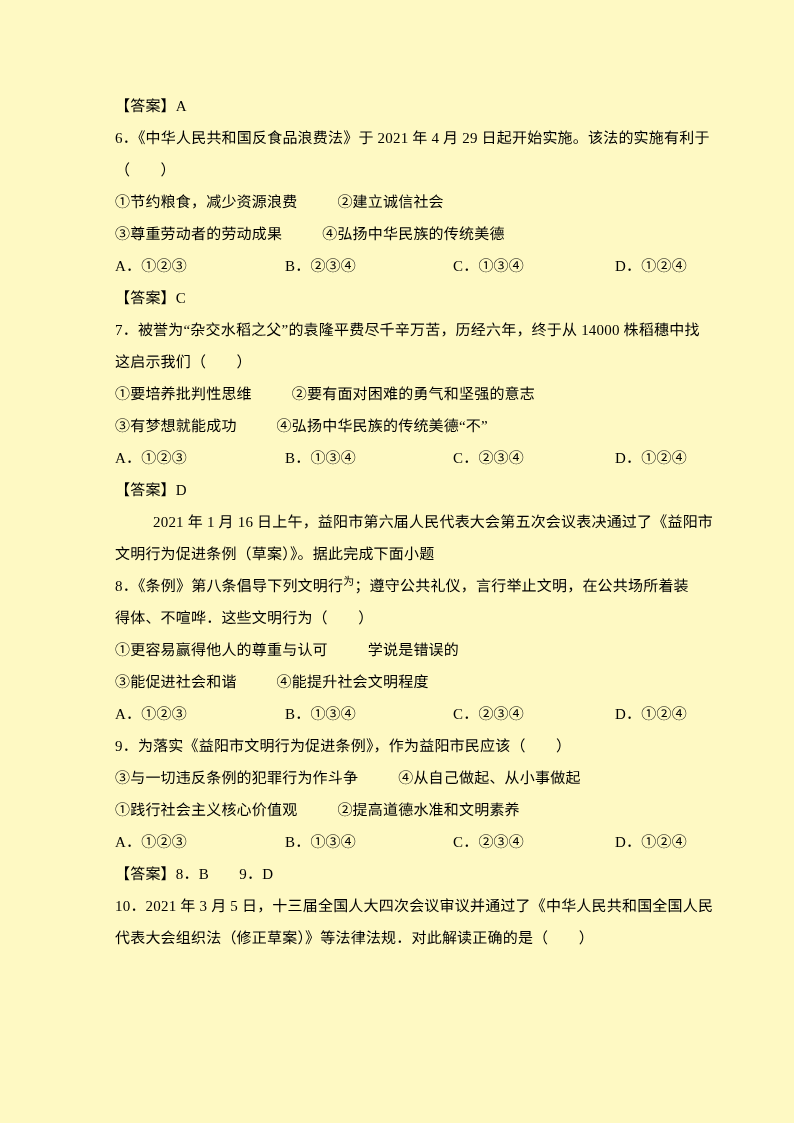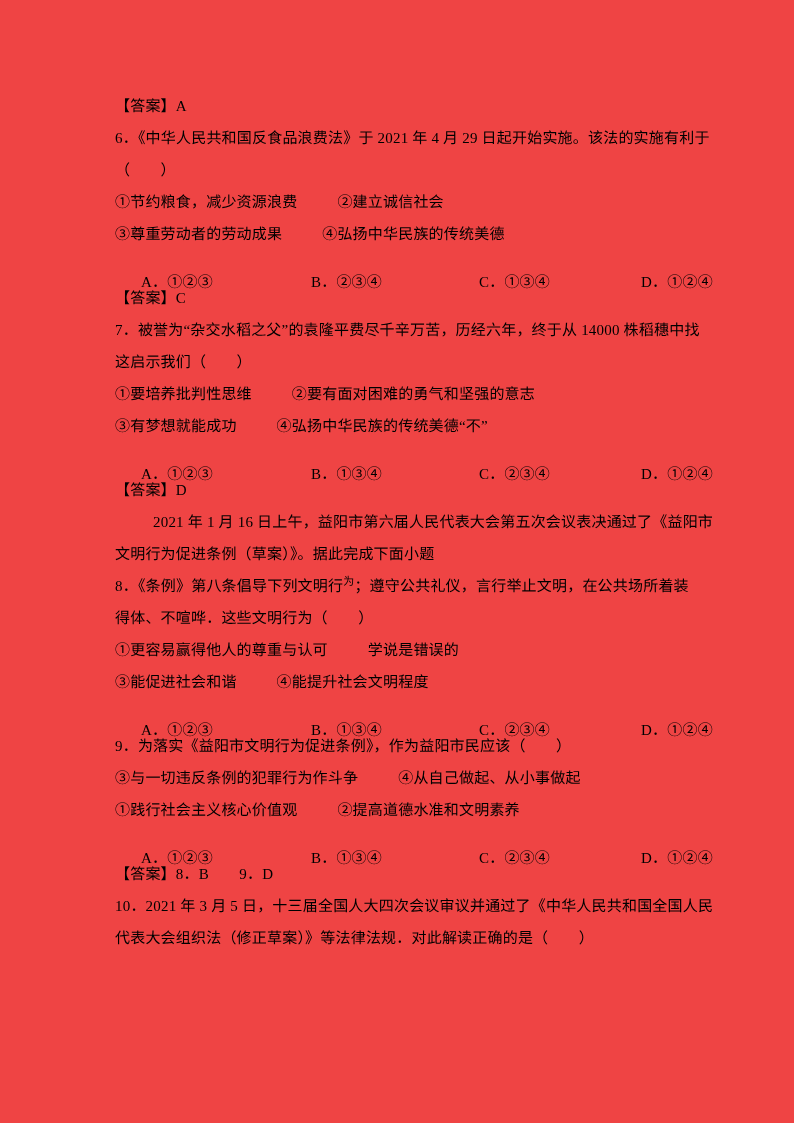--- a/index.html
+++ b/index.html
@@ -1,38 +1,38 @@
 <!DOCTYPE html>
 <html lang="zh-CN"><head>
 <meta charset="utf-8">
 <style>
   html,body{margin:0;padding:0;background:#e8e8e8;}
   .page{
     position:relative;
     width:794px;height:1123px;
     margin:0 auto;
-    background:#ef4444;
+    background:#fef9c3;
     overflow:hidden;
     font-family:"Liberation Serif","DejaVu Serif",serif;
     color:#000000;
   }
   .doc{
     position:absolute;
     left:115px;top:90px;width:568px;
   }
   .line{
     position:relative;
     height:32px;line-height:32px;
     font-size:15px;
     white-space:nowrap;
     letter-spacing:0.2px;
   }
   .line.indent{ text-indent:38px; }
   .pair .c1{ display:inline-block; margin-right:40px;text-align:center; }
-  .choices span{ position:absolute; top:16px;margin-left:26px; }
+  .choices span{ position:absolute; top:0; }
   .choices .ca{ left:0; }
   .choices .cb{ left:170px; }
   .choices .cc{ left:338px; }
   .choices .cd{ left:500px; }
   .supchar{
     font-size:11px;
     position:relative;
     top:-6px;
   }
 </style>

